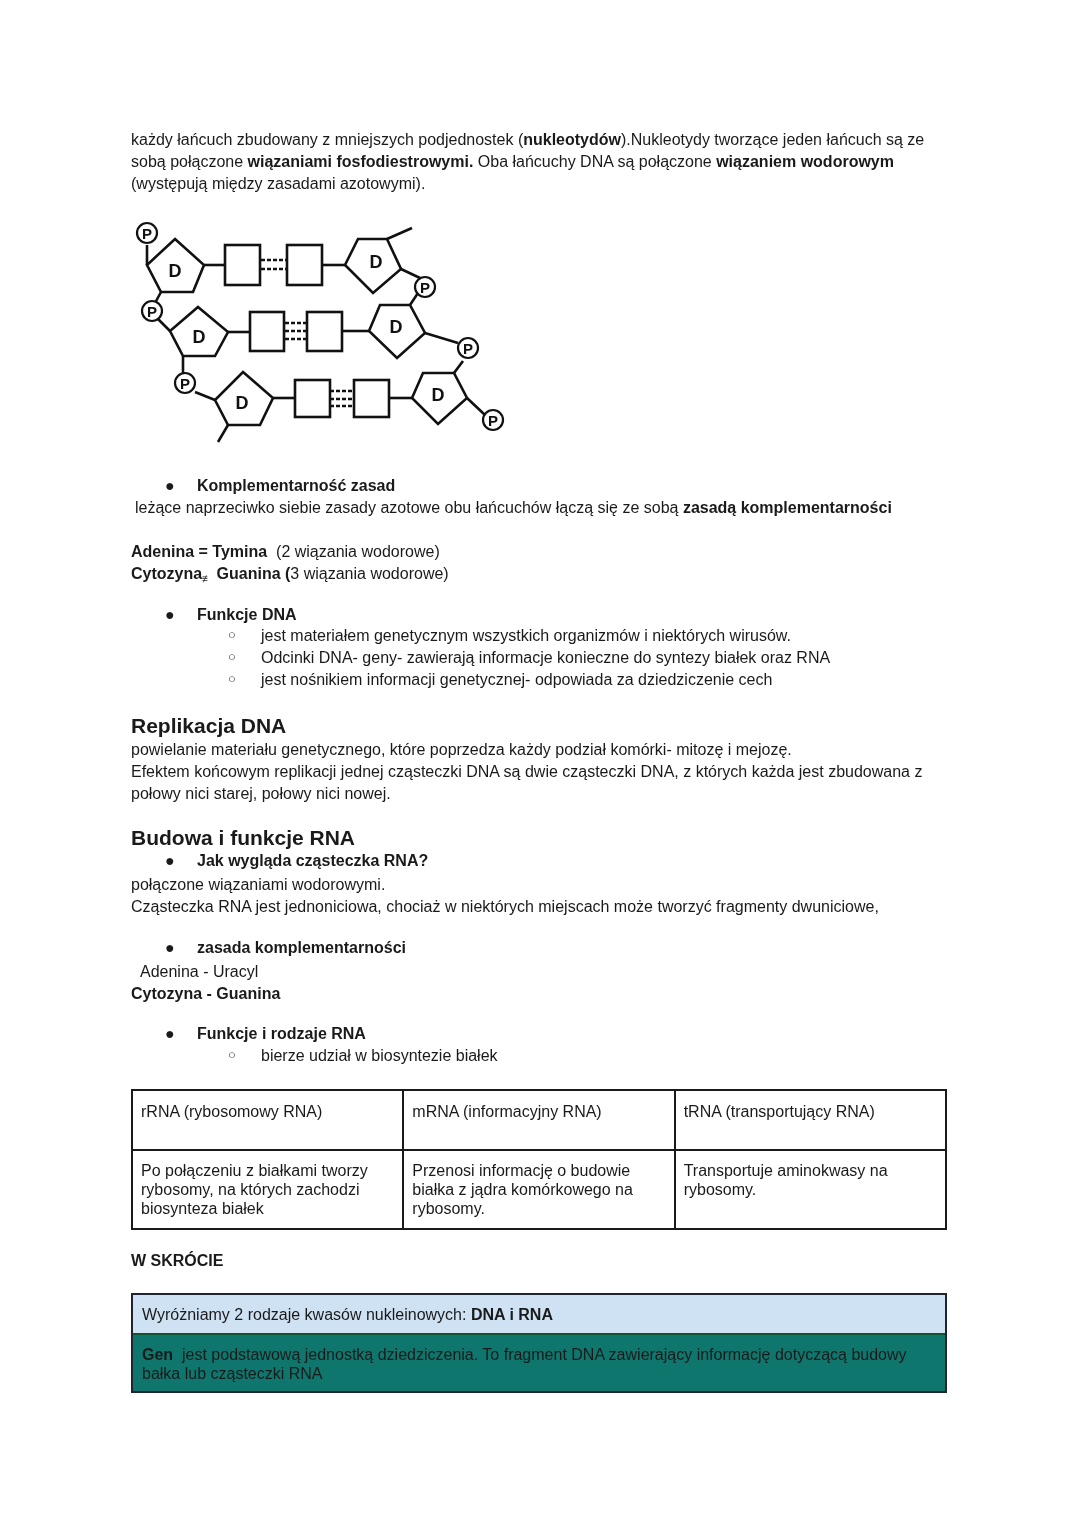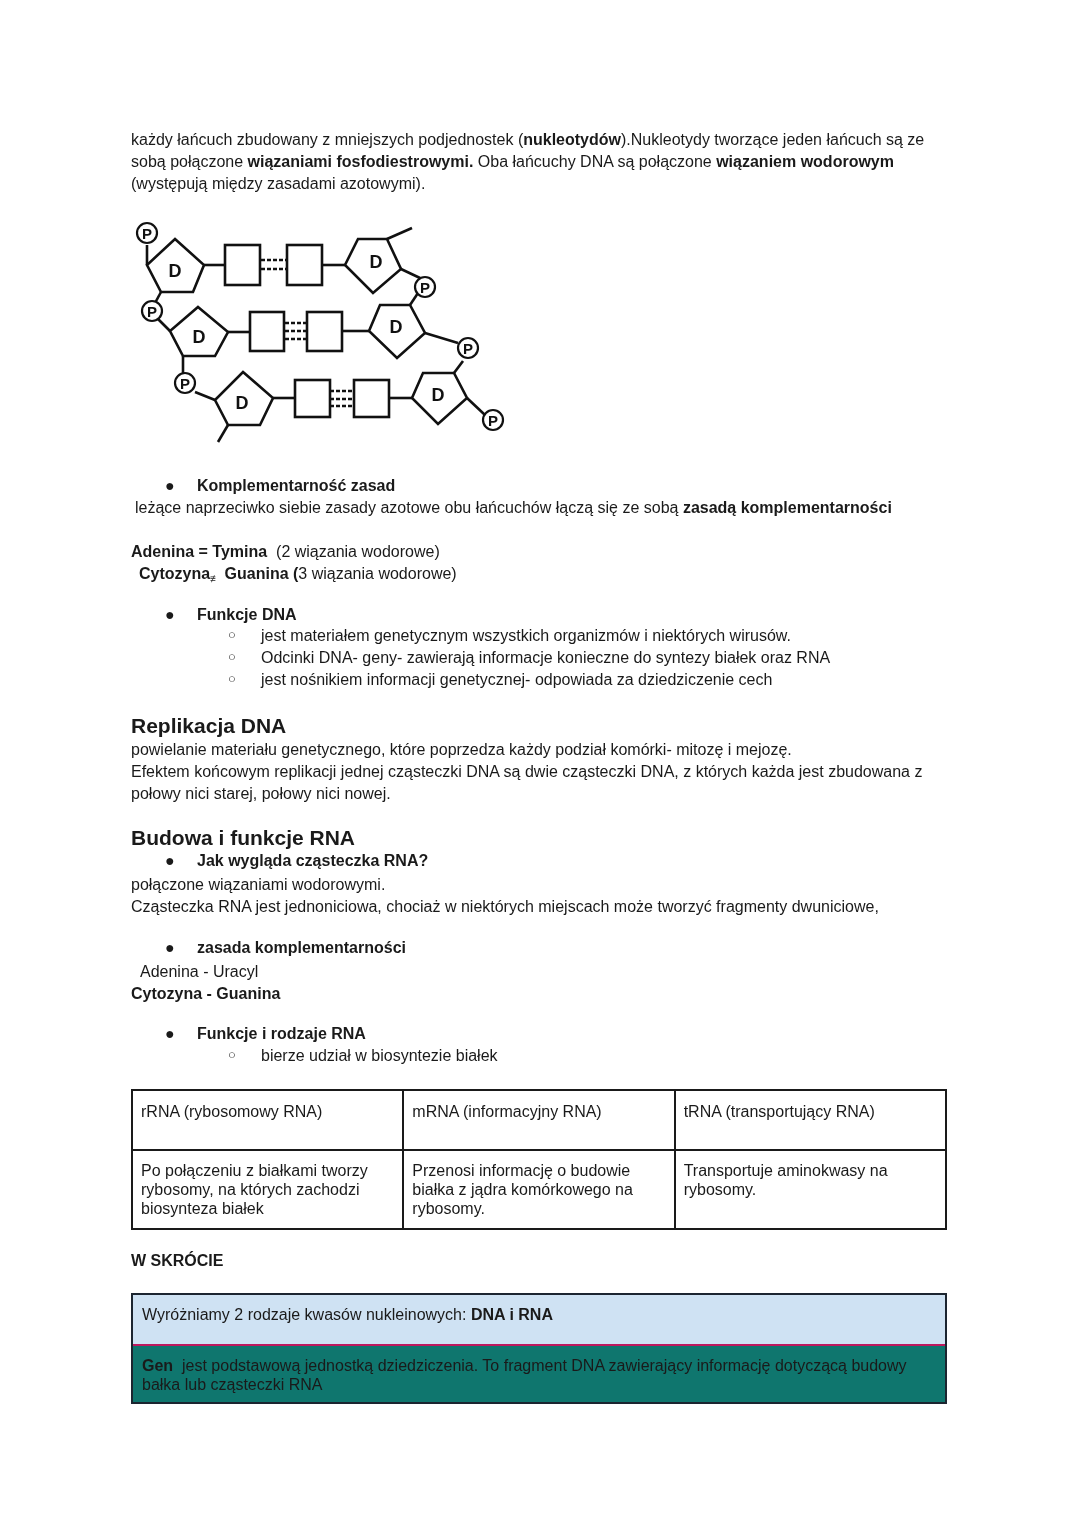--- a/index.html
+++ b/index.html
@@ -14,21 +14,21 @@
   .bullet-l1 .txt { position: absolute; left: 32px; top: 0; white-space: nowrap; font-weight: bold; }
   .bullet-l2 { position: absolute; left: 97px; }
   .bullet-l2 .dot { position: absolute; left: 0; top: 0; font-size: 13px; }
   .bullet-l2 .txt { position: absolute; left: 33px; top: 0; white-space: nowrap; }
   .sub { font-size: 10px; vertical-align: -3px; }
   table.rna { position: absolute; left: 131px; top: 1089px; width: 816px; border-collapse: collapse; }
   table.rna td { border: 2px solid #1a1a1a; padding: 10px 8px; vertical-align: top; font-size: 16px; line-height: 19px; width: 33.33%; }
   table.rna tr.head td { height: 18px; padding-top: 11px; padding-bottom: 28px; }
   .summary { position: absolute; left: 131px; top: 1293px; width: 816px; border: 2px solid #1c2530; box-sizing: border-box; }
   .summary .row { padding: 8px 9px; font-size: 16px; line-height: 19px; }
-  .summary .row1 { background: #cfe2f3; border-bottom: 2px solid #be185d; height: 21px; padding-top: 10px; padding-bottom: 18px; }
+  .summary .row1 { background: #cfe2f3; border-bottom: 2px solid #14532d; height: 21px; padding-top: 10px; padding-bottom: 7px; }
   .summary .row2 { background: #0f766e; padding-top: 10px; padding-bottom: 8px; }
   svg text { font-family: "Liberation Sans", sans-serif; }
 </style>
 </head>
 <body>
 
 <div class="abs" style="left:131px; top:129px; width:830px;">
   <p class="p">
     <span>każdy łańcuch zbudowany z mniejszych podjednostek (</span><b>nukleotydów</b><span>).Nukleotydy tworzące jeden łańcuch są ze</span>
   </p>
@@ -108,21 +108,21 @@
 </svg>
 
 <div class="bullet-l1" style="top:477px; left:165px;">
   <span class="dot">●</span>
   <span class="txt">Komplementarność zasad</span>
 </div>
 <p class="p abs" style="left:135px; top:497px; white-space:nowrap;">
   <span>leżące naprzeciwko siebie zasady azotowe obu łańcuchów łączą się ze sobą </span><b>zasadą komplementarności</b>
 </p>
 <p class="p abs" style="left:131px; top:541px; white-space:pre;"><b>Adenina = Tymina</b><span>  (2 wiązania wodorowe)</span></p>
-<p class="p abs" style="left:131px; top:563px; white-space:pre;margin-left:8px;"><b>Cytozyna</b><span class="sub">≢</span><b> Guanina (</b><span>3 wiązania wodorowe)</span></p>
+<p class="p abs" style="left:131px; top:563px; white-space:pre;"><b>Cytozyna</b><span class="sub">≢</span><b> Guanina (</b><span>3 wiązania wodorowe)</span></p>
 
 <div class="bullet-l1" style="top:606px; left:165px;">
   <span class="dot">●</span>
   <span class="txt">Funkcje DNA</span>
 </div>
 <div class="bullet-l2" style="top:627px; left:228px;">
   <span class="dot">○</span>
   <span class="txt">jest materiałem genetycznym wszystkich organizmów i niektórych wirusów.</span>
 </div>
 <div class="bullet-l2" style="top:649px; left:228px;">

